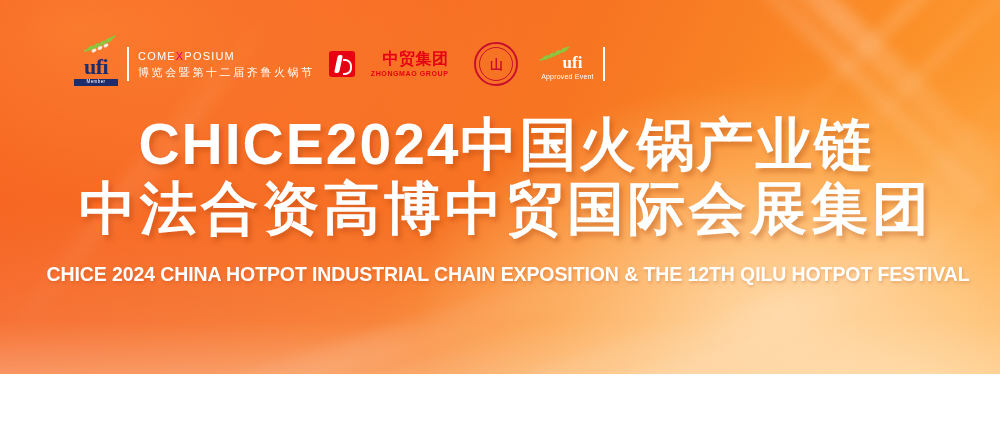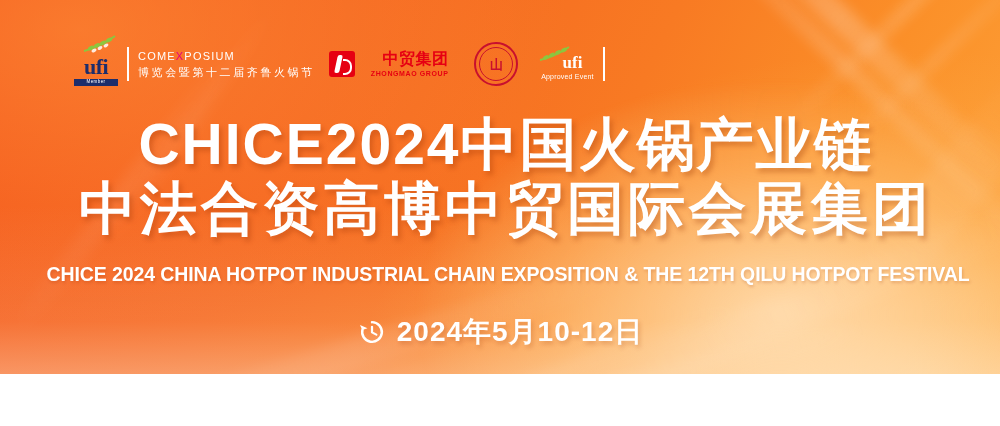--- a/index.html
+++ b/index.html
@@ -362,27 +362,17 @@
 
   <div class="headline">
     <div class="line l1">CHICE2024中国火锅产业链</div>
     <div class="line l2">中法合资高博中贸国际会展集团</div>
   </div>
 
   <div class="subtitle">CHICE 2024 CHINA HOTPOT INDUSTRIAL CHAIN EXPOSITION &amp; THE 12TH QILU HOTPOT FESTIVAL</div>
 
   <div class="inforow">
 
-    <div class="info-item">
-      <span class="info-icon">
-        <svg width="30" height="30" viewBox="0 0 32 32">
-          <path d="M16 5.5 A10.5 10.5 0 1 1 5.9 13.2" stroke="#ffffff" stroke-width="2.6" fill="none" stroke-linecap="round"></path>
-          <path d="M3.2 8.4 L5.6 13.8 L11.2 12.0 Z" fill="#ffffff"></path>
-          <path d="M16 10.4 L16 16.4 L20.6 18.8" stroke="#ffffff" stroke-width="2.4" fill="none" stroke-linecap="round" stroke-linejoin="round"></path>
-        </svg>
-      </span>
-      <span>2024年5月10-12日</span>
-    </div>
 
 
   </div>
 
 </div>
 
 </body></html>

